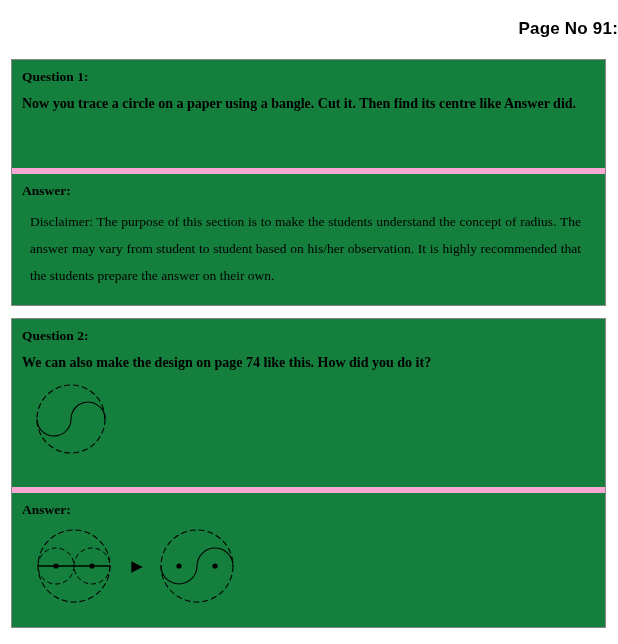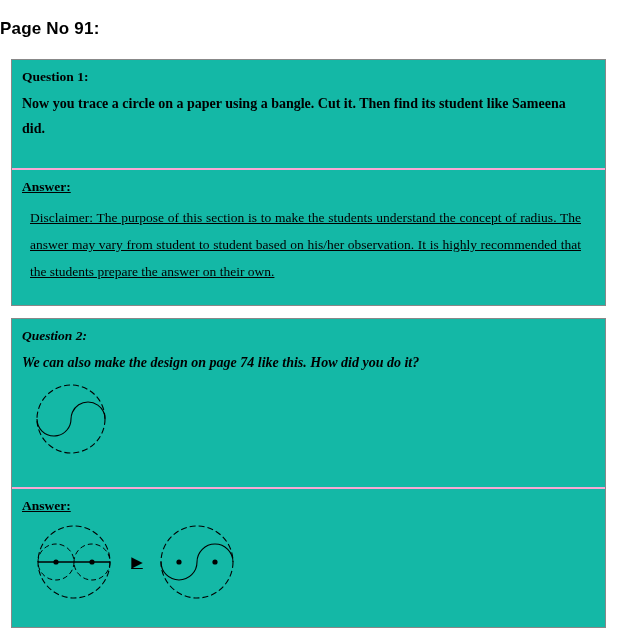--- a/index.html
+++ b/index.html
@@ -15,46 +15,45 @@
     font-family: "Liberation Serif", "DejaVu Serif", serif;
     color: #000000;
     overflow: hidden;
   }
 
   .page-title {
     position: absolute;
     top: 19px;
     left: 0;
     width: 618px;
-    text-align: left;
+    text-align: right;
     font-family: "Liberation Sans", "DejaVu Sans", sans-serif;
     font-weight: bold;
     font-size: 17px;
     letter-spacing: 0.2px;
     color: #000;
   }
 
   .qbox {
     position: absolute;
     left: 11px;
     width: 595px;
     box-sizing: border-box;
     border: 1px solid #888888;
-    background: #14b8a6;
+    background: #15803d;
   }
   #qbox-1 { top: 59px; height: 247px; }
   #qbox-2 { top: 318px; height: 310px; }
 
   .section {
     position: relative;
     box-sizing: border-box;
   }
   .section + .section {
-    border-top: 2px solid #f9a8d4;
-    text-decoration: underline;
+    border-top: 6px solid #f9a8d4;
   }
 
   .sec-pad {
     padding: 8px 10px 6px 10px;
   }
 
   .sec-label {
     font-family: "Liberation Serif", "DejaVu Serif", serif;
     font-weight: bold;
     font-size: 13.5px;
@@ -77,21 +76,21 @@
     font-size: 13.5px;
     line-height: 27px;
     margin: 8px;
     text-align: justify;
     padding-right: 6px;
   }
 
   
   #q1-section { height: 108px; }
   #a1-section { height: 137px; }
-  #q2-section { height: 168px; font-style: italic; }
+  #q2-section { height: 168px; }
   #a2-section { height: 140px; }
 
   .fig-row {
     display: flex;
     align-items: center;
     gap: 0px;
   }
 
   .fig {
     display: block;
@@ -118,21 +117,21 @@
 </style>
 </head>
 <body>
 
 <div class="page-title">Page No 91:</div>
 
 <div class="qbox" id="qbox-1">
 
   <div class="section sec-pad" id="q1-section">
     <p class="sec-label">Question 1:</p>
-    <p class="q-text">Now you trace a circle on a paper using a bangle. Cut it. Then find its student like Sameena did.</p>
+    <p class="q-text">Now you trace a circle on a paper using a bangle. Cut it. Then find its centre like Answer did.</p>
   </div>
 
   <div class="section sec-pad" id="a1-section">
     <p class="sec-label">Answer:</p>
     <p class="a-text">Disclaimer: The purpose of this section is to make the students understand the concept of radius. The answer may vary from student to student based on his/her observation. It is highly recommended that the students prepare the answer on their own.</p>
   </div>
 
 </div>
 
 <div class="qbox" id="qbox-2">

